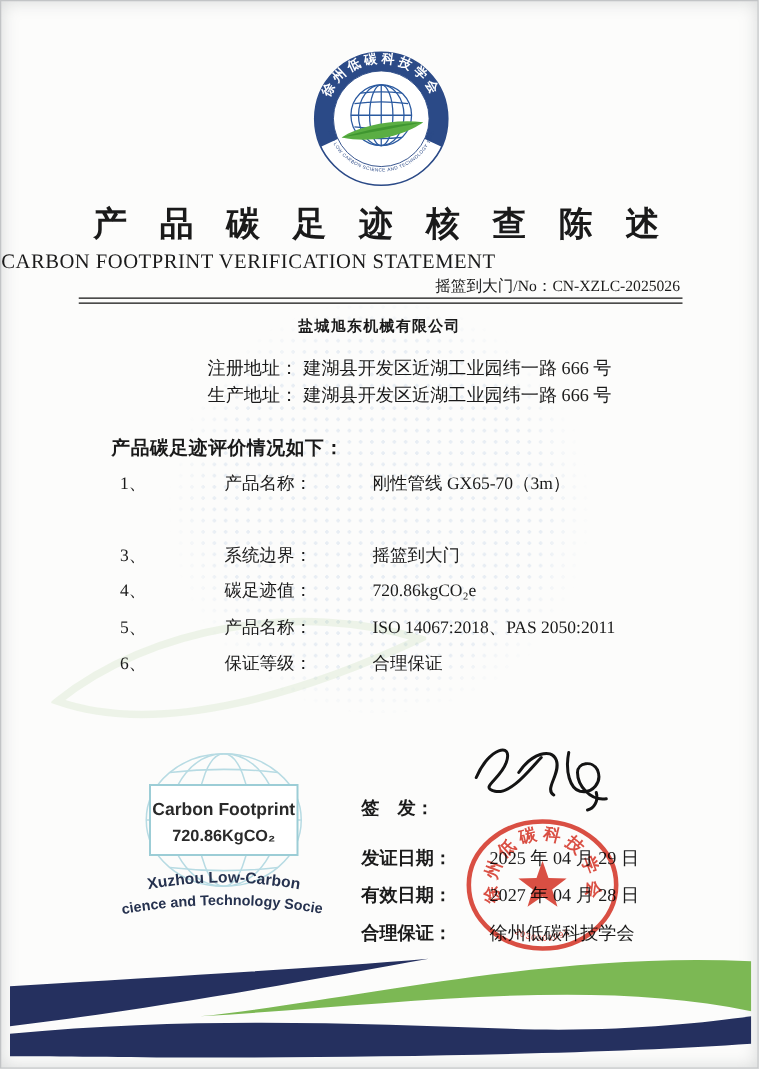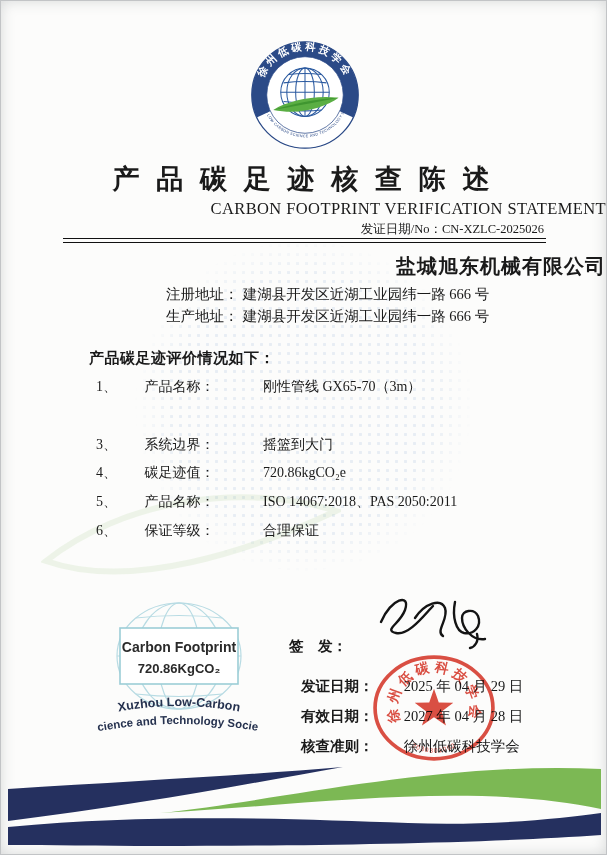--- a/index.html
+++ b/index.html
@@ -14,39 +14,39 @@
   
   .watermark{
     left:130px;top:240px;width:345px;height:330px;border-radius:50%;
     background-image:radial-gradient(rgba(110,150,200,.30) 1.4px, transparent 1.6px);
     background-size:9px 9px;opacity:.45;
     -webkit-mask-image:radial-gradient(circle,#000 55%,transparent 71%);
     mask-image:radial-gradient(circle,#000 55%,transparent 71%);
   }
   .watermark-leaf{left:40px;top:440px;width:300px;height:160px;opacity:.10;}
   
-  .title-cn{left:0;top:160px;width:100%;text-align:center;font-size:27px;font-weight:bold;letter-spacing:5px;}
-  .title-en{left:0;top:198px;width:100%;text-align:right;font-size:16.5px;letter-spacing:.4px;}
+  .title-cn{left:0;top:160px;width:100%;text-align:center;font-size:27px;font-weight:bold;letter-spacing:5px;font-family:Liberation Mono, monospace;}
+  .title-en{left:0;top:198px;width:100%;text-align:left;font-size:16.5px;letter-spacing:.4px;}
   .cert-line{top:220px;right:62px;font-size:12.5px;}
   .double-rule{left:62px;top:237px;width:483px;height:3px;border-top:1.6px solid #111;border-bottom:1px solid #111;}
   
-  .company-name{left:0;top:252px;width:100%;text-align:right;font-size:20px;font-weight:600;letter-spacing:1px;font-family:Liberation Serif, serif;}
+  .company-name{left:0;top:252px;width:100%;text-align:center;font-size:12px;font-weight:600;letter-spacing:1px;font-family:Liberation Serif, serif;}
   .addr{left:165px;font-size:14.5px;}
   .addr .lbl{display:inline-block;width:73px;font-weight:400;}
   
   .eval-heading{left:88px;top:348px;font-size:15px;font-weight:bold;letter-spacing:.5px;}
   .row{left:95px;width:470px;font-size:14px;}
   .row .no{display:inline-block;width:45px;}
-  .row .lbl{display:inline-block;width:115px;}
+  .row .lbl{display:inline-block;width:115px;margin-left:35px;}
   
   .website{left:88px;top:731px;width:182px;text-align:center;font-size:13.5px;letter-spacing:.6px;color:#333;}
   
   .sign-label{left:288px;top:612px;font-size:14.5px;font-weight:600;margin-top:24px;}
   .issue-row{left:288px;font-size:14.5px;}
-  .issue-row .lbl{display:inline-block;width:99px;font-weight:600;margin-left:12px;}
+  .issue-row .lbl{display:inline-block;width:99px;font-weight:600;}
   .stamp{left:370px;top:652px;opacity:.88;mix-blend-mode:multiply;}
   .sig{left:372px;top:583px;}
   .footer{left:7px;top:762px;}
 </style>
 </head>
 <body>
 
 <div class="page">
 
   <div class="abs watermark"></div>
@@ -85,21 +85,21 @@
 
     <g>
       <path d="M26,76 C42,66 70,60 96,63 C82,73 55,82 26,76 Z" fill="#5aae43"></path>
       <path d="M26,76 C46,70 72,64 96,63 C70,68 45,73 26,76 Z" fill="#3f9630"></path>
     </g>
   </svg>
 
   <div class="abs title-cn">产 品 碳 足 迹 核 查 陈 述</div>
   <div class="abs title-en">CARBON FOOTPRINT VERIFICATION STATEMENT</div>
   <div class="abs cert-line">
-    <span>发证日期/No：</span><span>CN-XZLC-2025026</span>
+    <span>摇篮到大门/No：</span><span>CN-XZLC-2025026</span>
   </div>
   <div class="abs double-rule"></div>
 
   <div class="abs company-name">盐城旭东机械有限公司</div>
   <div class="abs addr" style="top:284px">
     <span class="lbl">注册地址：</span>
     <span>建湖县开发区近湖工业园纬一路 666 号</span>
   </div>
   <div class="abs addr" style="top:306px">
     <span class="lbl">生产地址：</span>
@@ -173,21 +173,21 @@
 
   <div class="abs issue-row" style="top:676px">
     <span class="lbl">发证日期：</span>
     <span>2025 年 04 月 29 日</span>
   </div>
   <div class="abs issue-row" style="top:706px">
     <span class="lbl">有效日期：</span>
     <span>2027 年 04 月 28 日</span>
   </div>
   <div class="abs issue-row" style="top:736px">
-    <span class="lbl">核查准则：</span>
+    <span class="lbl">合理保证：</span>
     <span>徐州低碳科技学会</span>
   </div>
 
   <svg class="abs stamp" width="126" height="110" viewBox="0 0 124 106">
     <ellipse cx="62" cy="53" rx="58" ry="50" fill="none" stroke="#d8372a" stroke-width="3.6"></ellipse>
     <polygon points="62,34 66.7,47.5 81,47.8 69.6,56.5 73.8,70.2 62,62 50.2,70.2 54.4,56.5 43,47.8 57.3,47.5" fill="#d8372a"></polygon>
     <defs>
       <path id="sealArc" d="M30.8,71 A36,36 0 1 1 93.2,71" fill="none"></path>
       <path id="sealSerialArc" d="M23.9,75 A44,44 0 0 0 100.1,75" fill="none"></path>
     </defs>

